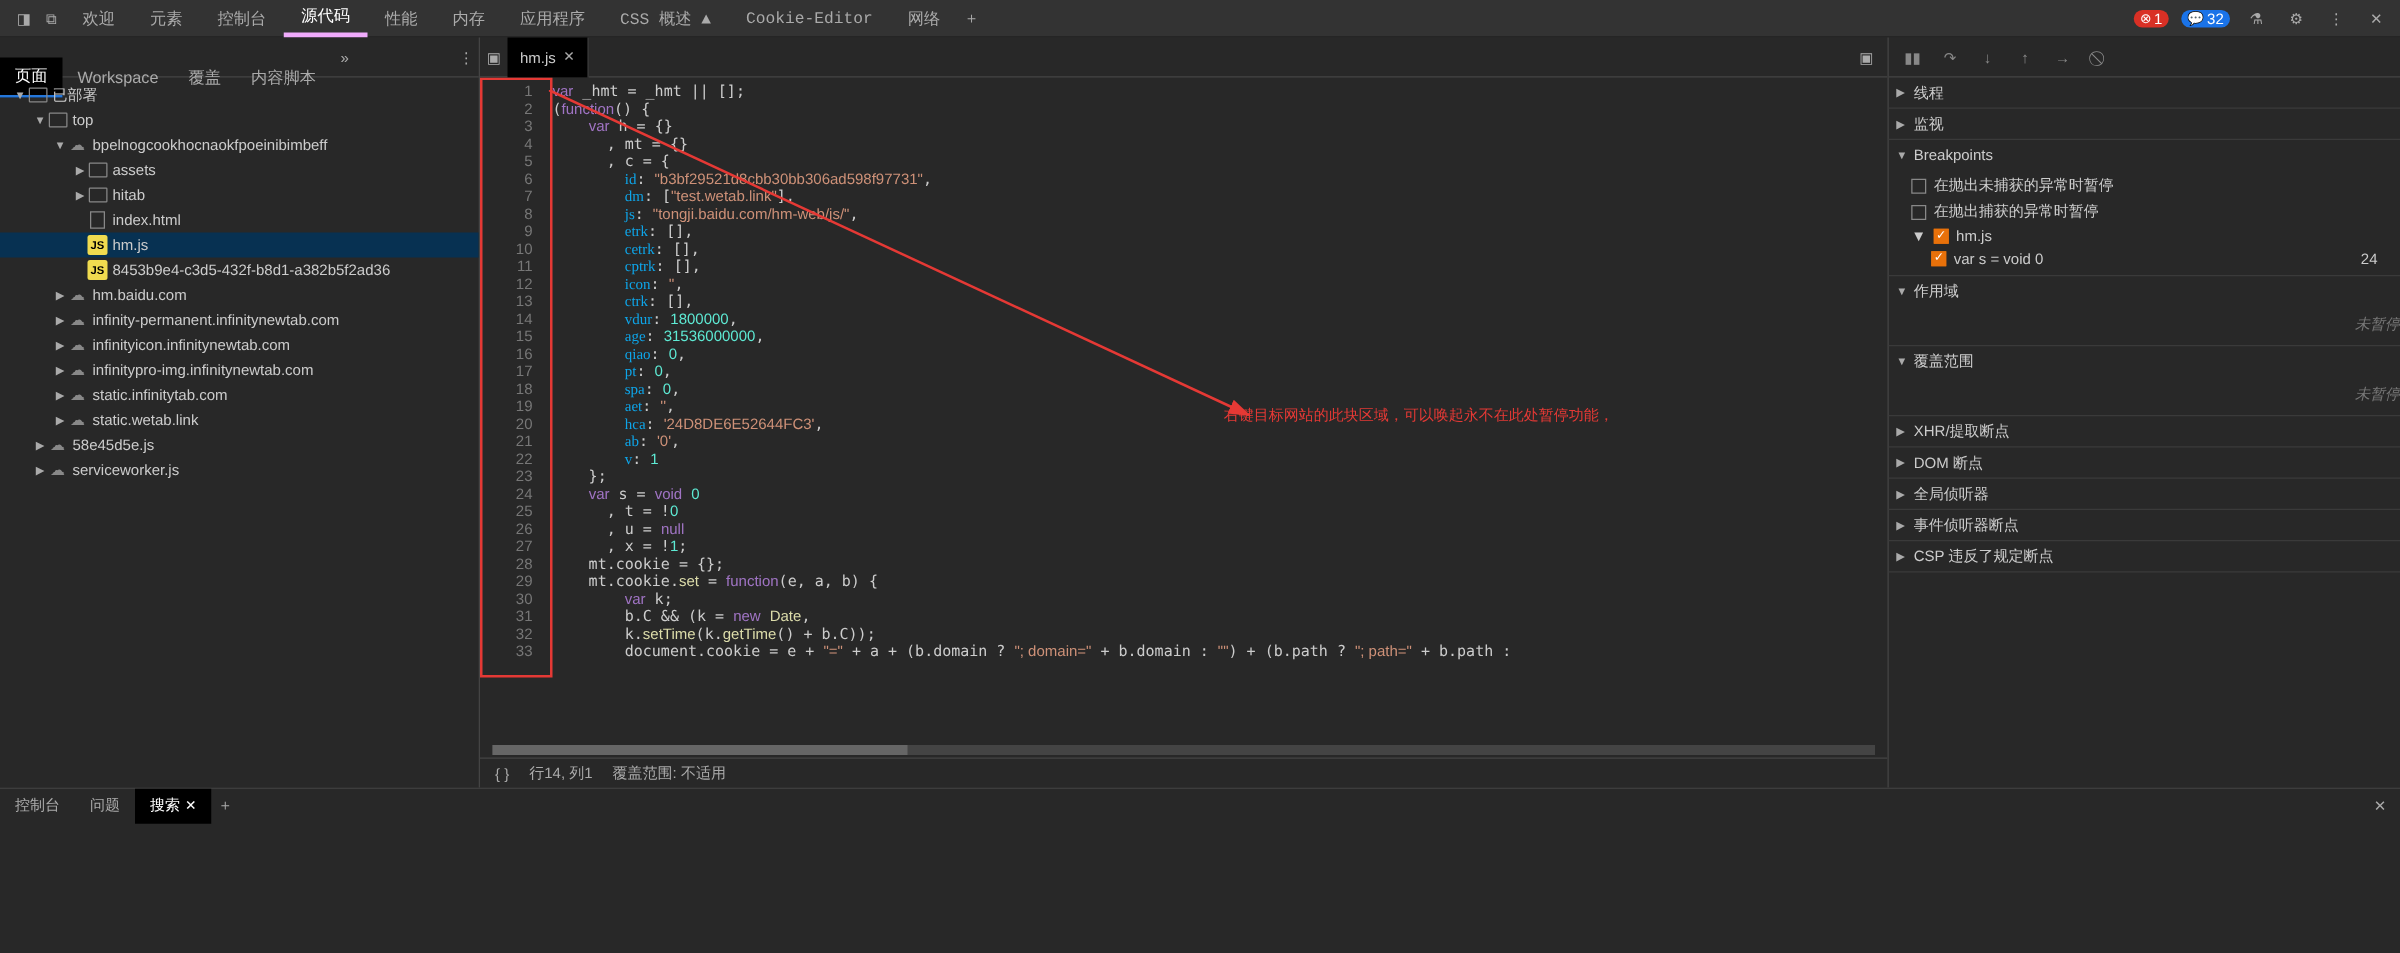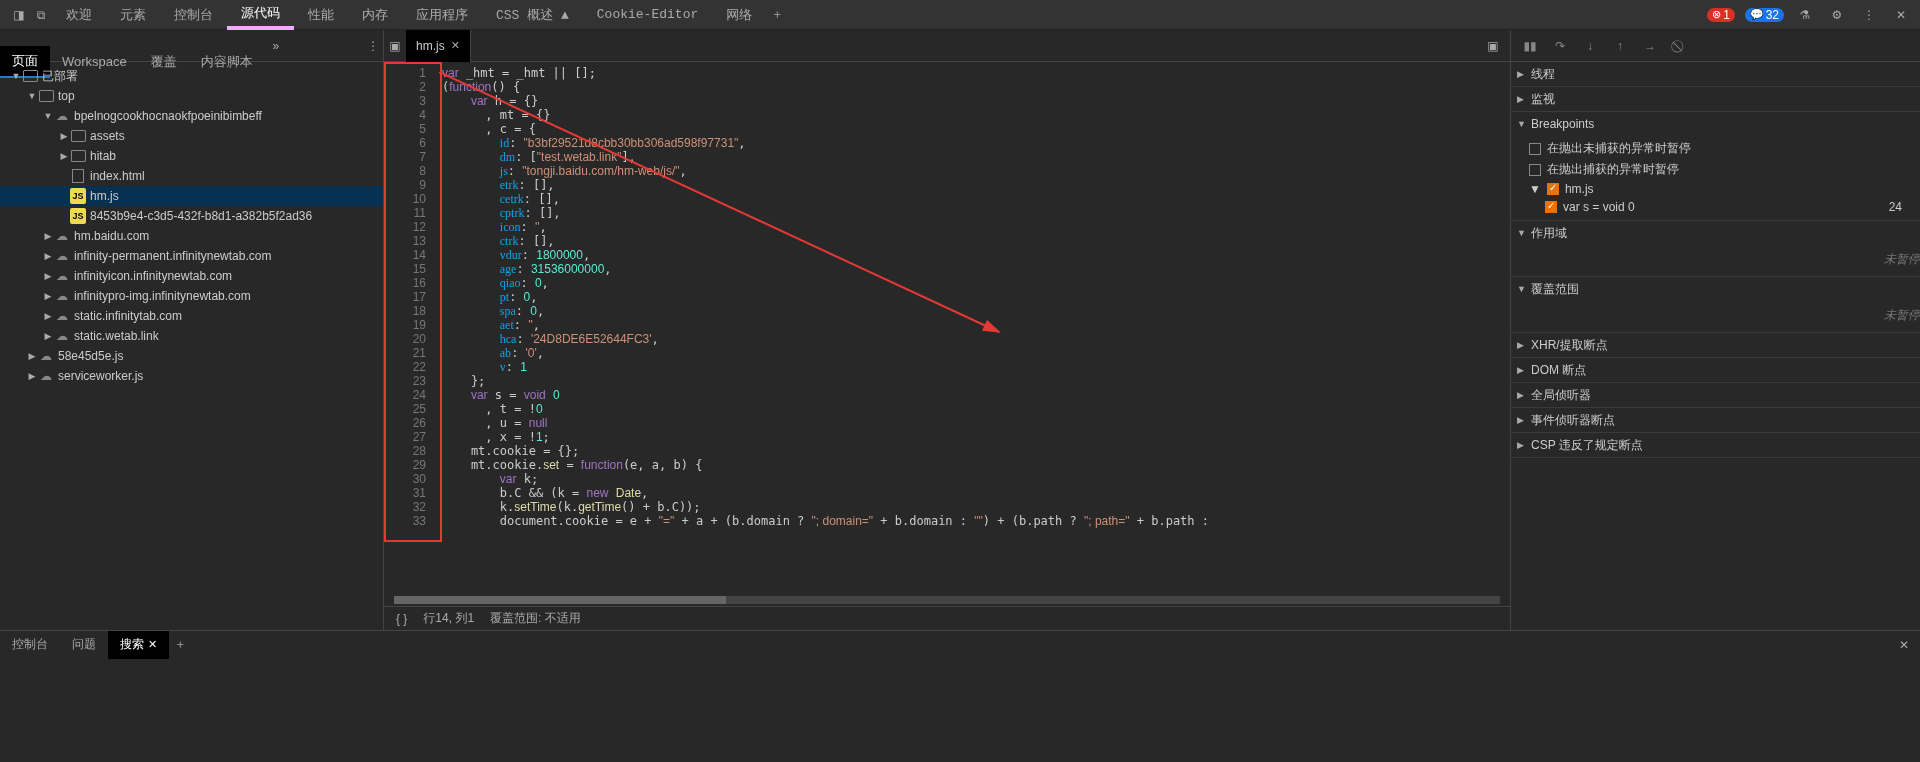--- a/index.html
+++ b/index.html
@@ -278,20 +278,21 @@
       <svg class="arrow-svg" style="left:55px;top:10px" width="600" height="330">
         <defs>
             <marker id="ah" markerWidth="10" markerHeight="10" refX="8" refY="3" orient="auto">
               <path d="M0,0 L0,6 L9,3 z" fill="#e53935"></path>
             </marker>
           </defs>
         <line x1="0" y1="0" x2="560" y2="260" stroke="#e53935" stroke-width="2" marker-end="url(#ah)"></line>
       </svg>
 
       <div class="anno" style="left:595px;top:260px">
+        <div>右键目标网站的此块区域，可以唤起永不在此处暂停功能，</div>
       </div>
     </div>
     <div style="height:12px;display:flex;align-items:center;">
         <div class="scrollbar" style="flex:1">
           <div class="scroll-thumb"></div>
         </div>
       </div>
     <div class="status">
       <span>{ }</span>
       <span>行14, 列1</span>

